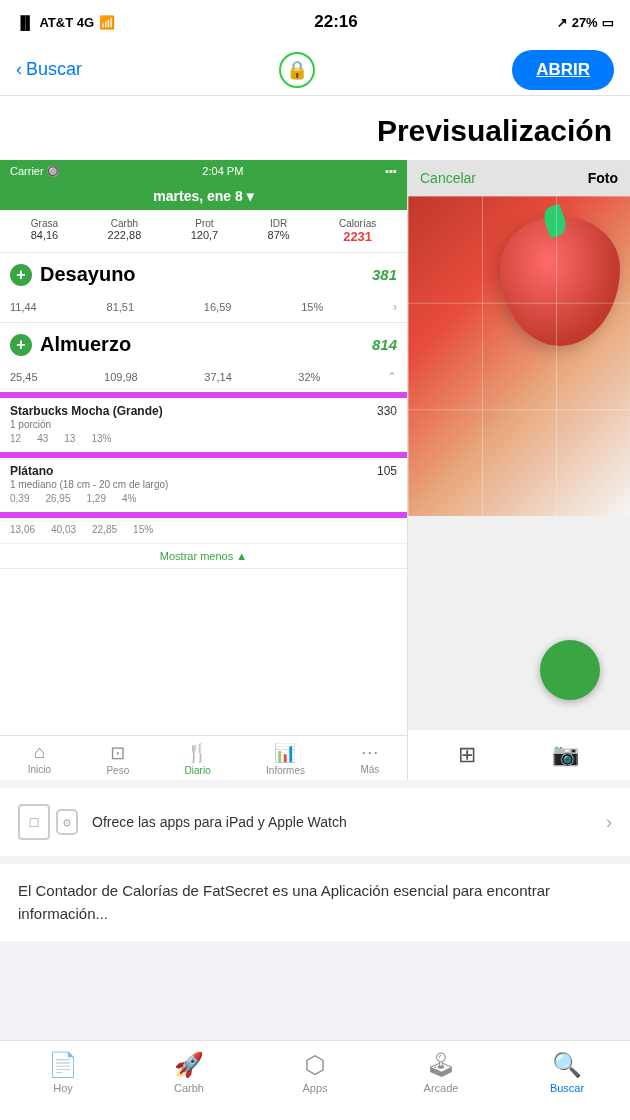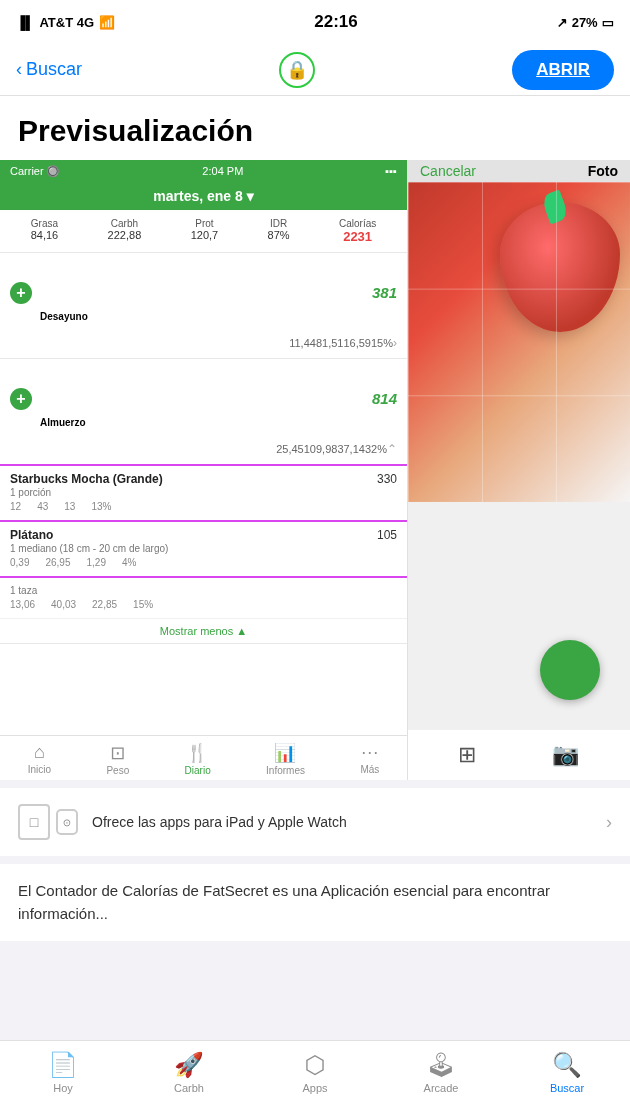--- a/index.html
+++ b/index.html
@@ -65,20 +65,21 @@
       font-size: 17px;
       font-weight: 700;
       cursor: pointer;
       text-decoration: underline;
     }
 
     
     .page-title-section {
       background: white;
       padding: 18px 18px 12px 18px;
+      text-align: right;
     }
     .page-title {
       font-size: 30px;
       font-weight: 700;
       color: #000;
     }
 
     
     .screenshots-section {
       background: white;
@@ -154,36 +155,36 @@
       background: #3aa543;
       border-radius: 50%;
       color: white;
       display: flex;
       align-items: center;
       justify-content: center;
       font-size: 16px;
       font-weight: 700;
       flex-shrink: 0;
     }
-    .meal-name { font-size: 10px; font-weight: 600; flex: 1; margin-top: 48px; }
+    .meal-name { font-size: 20px; font-weight: 600; flex: 1; }
     .meal-calories { font-size: 15px; color: #3aa543; font-weight: 600; font-style: italic; }
     .meal-macros-row {
       display: flex;
-      justify-content: flex-end;
+      justify-content: space-between;
       padding: 4px 10px 8px 10px;
       color: #666;
       font-size: 11px;
       align-items: center;
     }
     .meal-chevron { color: #aaa; font-size: 12px; }
     .meal-chevron-up { color: #aaa; font-size: 12px; }
 
     .food-item {
       padding: 6px 10px 2px 10px;
-      border-top: 2px solid #d946ef;
+      border-top: 6px solid #d946ef;
     }
     .food-item-header {
       display: flex;
       justify-content: space-between;
       align-items: center;
     }
     .food-name { font-size: 12px; font-weight: 600; color: #222; }
     .food-calories { font-size: 12px; color: #333; }
     .food-portion { font-size: 10px; color: #777; margin-top: 1px; margin-bottom: 3px; }
     .food-macros { display: flex; gap: 16px; color: #888; font-size: 10px; padding-bottom: 6px; }
@@ -206,21 +207,21 @@
       background: #e8e8e8;
       display: flex;
       flex-direction: column;
       align-items: center;
       overflow: hidden;
     }
     .photo-header {
       width: 100%;
       display: flex;
       justify-content: space-between;
-      padding: 3px 12px;
+      padding: 10px 12px;
       background: rgba(0,0,0,0.02);
     }
     .photo-cancelar { color: #3aa543; font-size: 14px; }
     .photo-label { font-size: 14px; font-weight: 600; }
     .apple-image {
       width: 100%;
       height: 320px;
       background: linear-gradient(135deg, #c0392b 0%, #e74c3c 30%, #e8a87c 60%, #f5f5f5 100%);
       position: relative;
       overflow: hidden;
@@ -469,21 +470,20 @@
           <div class="food-portion">1 mediano (18 cm - 20 cm de largo)</div>
           <div class="food-macros">
             <span>0,39</span>
             <span>26,95</span>
             <span>1,29</span>
             <span>4%</span>
           </div>
         </div>
 
         <div class="food-item">
-          <div class="food-portion">1 taza</div>
           <div class="food-macros">
             <span>13,06</span>
             <span>40,03</span>
             <span>22,85</span>
             <span>15%</span>
           </div>
         </div>
 
         <div style="padding: 6px 10px; color: #3aa543; font-size: 11px; text-align:center; border-top: 1px solid #f0f0f0;">Mostrar menos ▲</div>
       </div>

